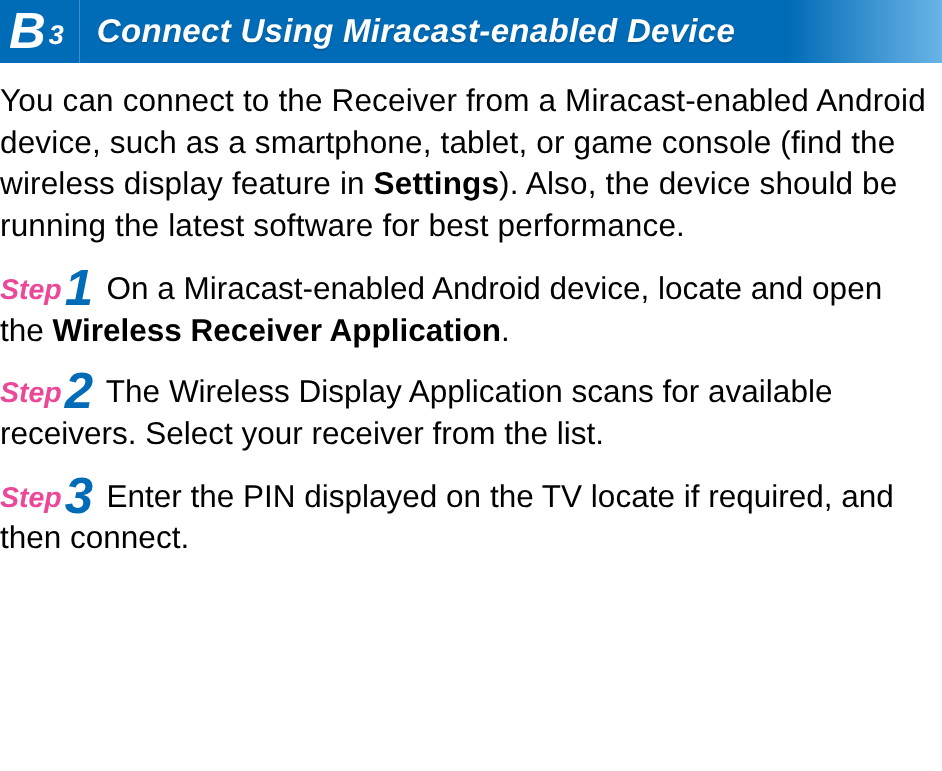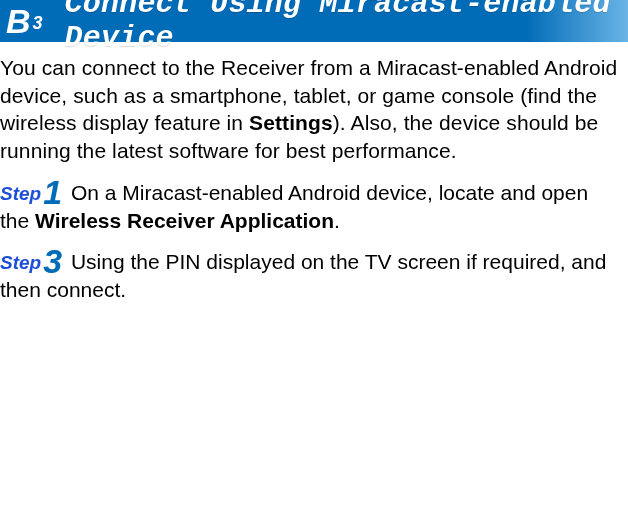--- a/index.html
+++ b/index.html
@@ -1,27 +1,27 @@
 <!DOCTYPE html>
 <html><head>
   <meta charset="utf-8">
   <style>
     * { margin: 0; padding: 0; box-sizing: border-box; }
     html, body { width: 628px; height: 514px; font-family: "Segoe UI", "Helvetica Neue", Arial, sans-serif; background: #fff; color: #000; }
     .page { width: 628px; padding: 0; }
     .header { display: flex; align-items: stretch; height: 42px; margin-bottom: 10px; font-style: italic; font-weight: 700; }
     .badge { background: #006bb6; color: #fff; display: flex; align-items: center; padding: 0 10px 0 6px; font-size: 34px; line-height: 1; font-weight: 800; }
     .badge sup { font-size: 18px; margin-left: 2px; font-weight: 800; vertical-align: top; position: relative; top: 2px; }
-    .title-ribbon { flex: 1; background: linear-gradient(to right, #006bb6 0%, #006bb6 82%, #6ab4e6 100%); color: #fff; display: flex; align-items: center; padding: 0 12px; font-size: 30px; letter-spacing: 0.2px; text-shadow: 0 1px 1px rgba(0,0,0,0.15); font-family: Liberation Mono, monospace; }
+    .title-ribbon { flex: 1; background: linear-gradient(to right, #006bb6 0%, #006bb6 82%, #6ab4e6 100%); color: #fff; display: flex; align-items: center; padding: 0 12px; font-size: 22px; letter-spacing: 0.2px; text-shadow: 0 1px 1px rgba(0,0,0,0.15); }
     .intro { font-size: 21px; line-height: 1.32; padding: 2px 6px 0 0; letter-spacing: 0.1px; }
     .intro b { font-weight: 700; }
     .steps { }
     .step { font-size: 21px; line-height: 1.32; padding: 0 6px 0 0; }
     .step-line { display: block; margin-top: 14px; }
-    .step-lbl { color: #1d4ed8; font-weight: 700; font-style: italic; font-size: 19px; }
+    .step-lbl { color: #ec4899; font-weight: 700; font-style: italic; font-size: 19px; }
     .step-num { color: #006bb6; font-weight: 800; font-style: italic; font-size: 34px; line-height: 0; display: inline-block; position: relative; top: 4px; margin-left: 2px; margin-right: 3px; }
     .step-text b { font-weight: 700; }
     .note { font-size: 21px; line-height: 1.32; margin-top: 2px; }
     .note-lbl { font-weight: 700; }
   </style>
 </head>
 <body>
 <div class="page">
 
   <div class="header">
@@ -37,21 +37,26 @@
   </p>
 
   <div class="steps">
 
     <div class="step">
       <span class="step-line">
         <span class="step-lbl">Step</span><span class="step-num">1</span><span class="step-text"><span> On a Miracast-enabled Android device, locate and open the </span><b>Wireless Receiver Application</b><span>.</span></span>
       </span>
     </div>
 
+    <div class="step">
+      <span class="step-line">
+        <span class="step-lbl">Step</span><span class="step-num">2</span><span class="step-text"><span> The Wireless Display Application scans for available receivers. Select your receiver from the list.</span><b></b><span></span></span>
+      </span>
+    </div>
 
     <div class="step">
       <span class="step-line">
-        <span class="step-lbl">Step</span><span class="step-num">3</span><span class="step-text"><span> Using the PIN displayed on the TV screen if required, and then connect.</span><b></b><span></span></span>
+        <span class="step-lbl">Step</span><span class="step-num">3</span><span class="step-text"><span> Enter the PIN displayed on the TV locate if required, and then connect.</span><b></b><span></span></span>
       </span>
     </div>
 
   </div>
 </div>
 
 </body></html>

